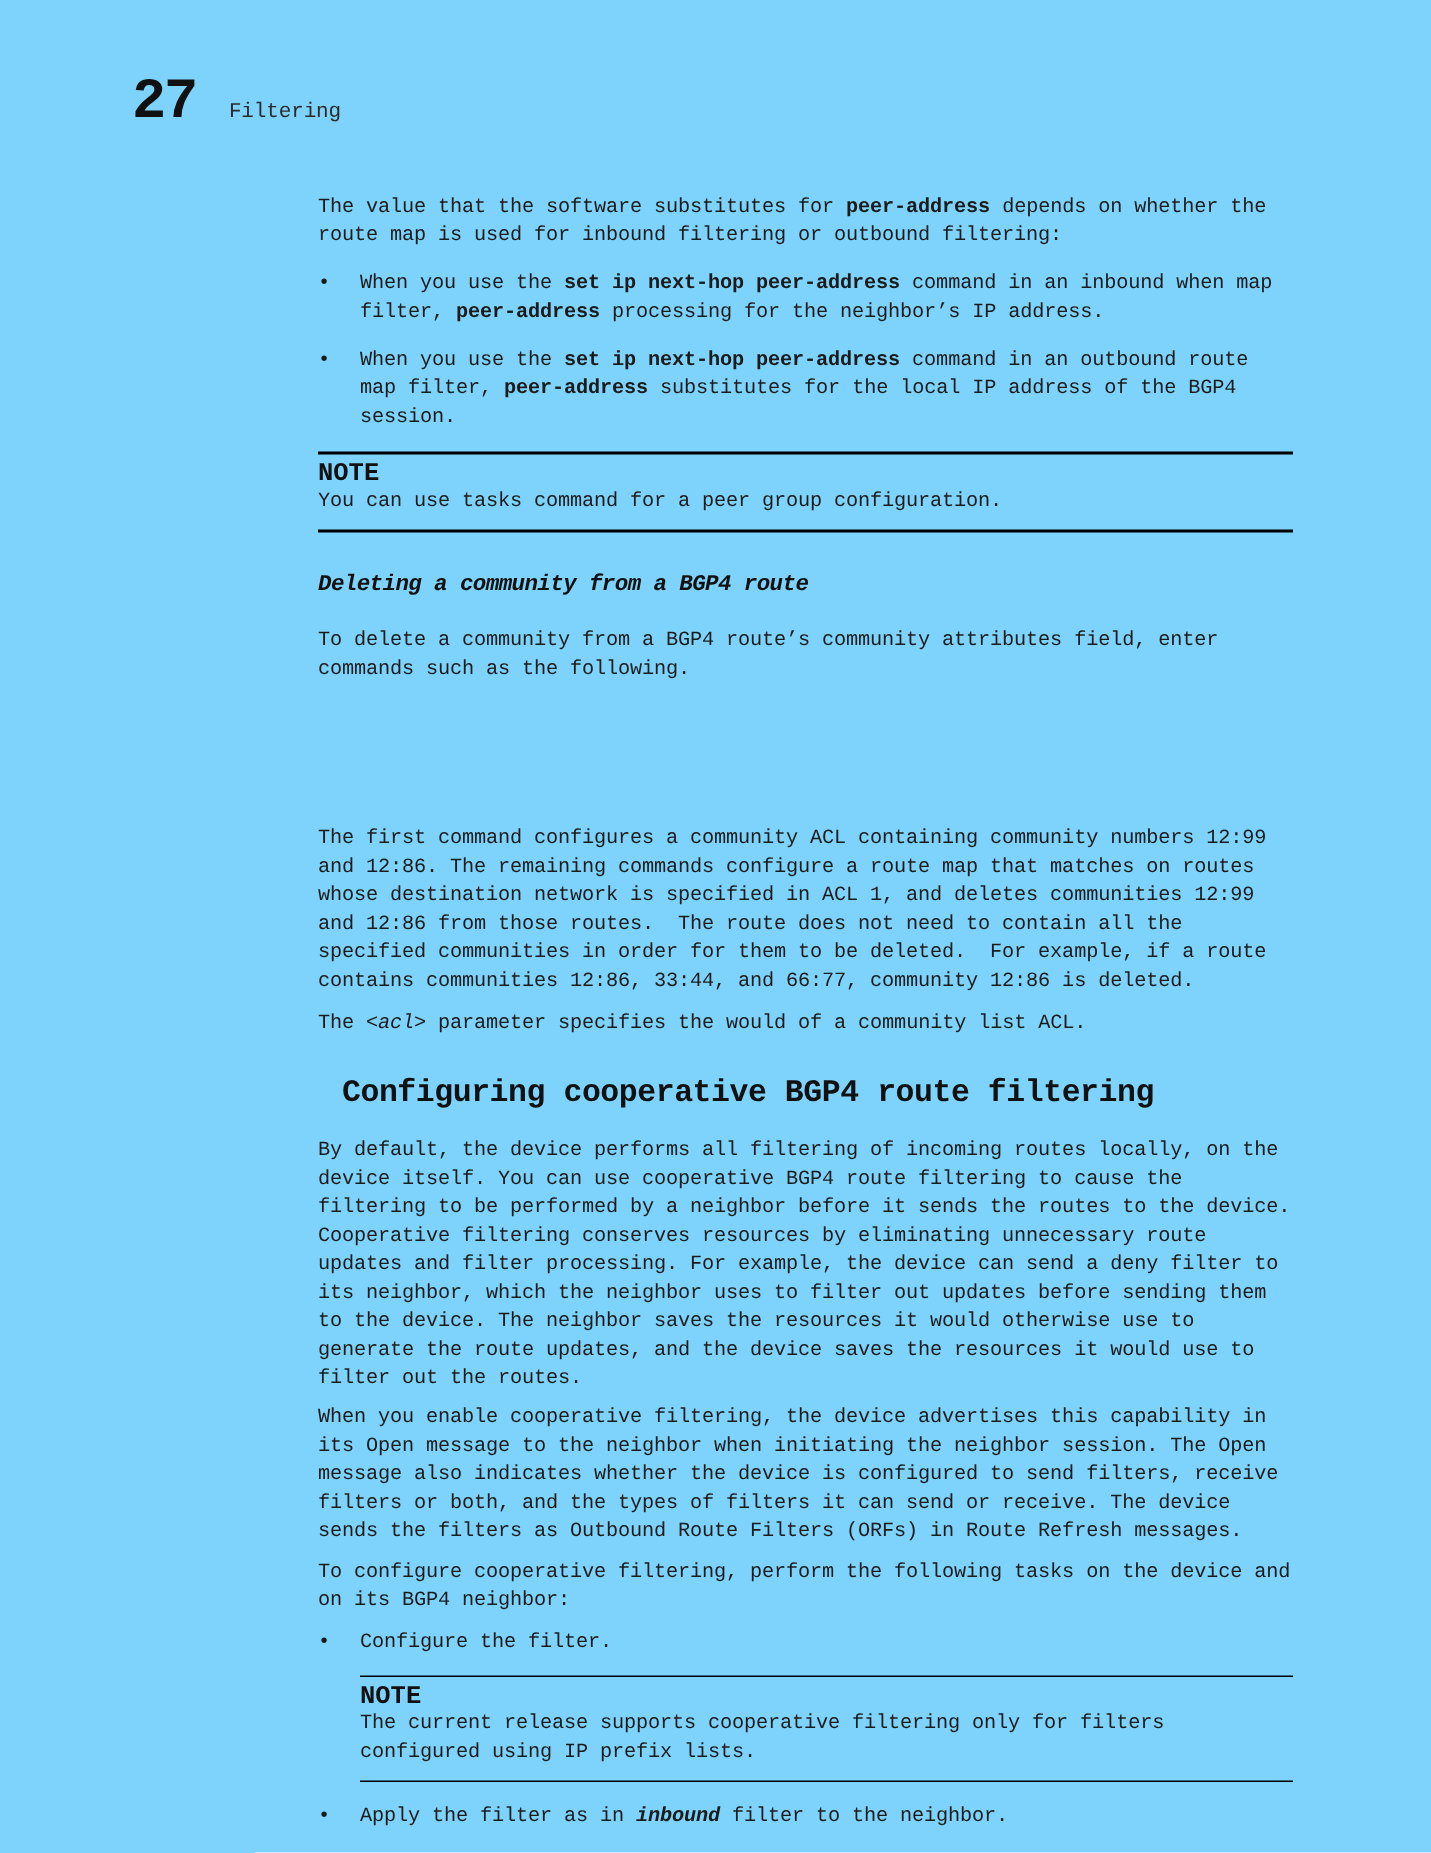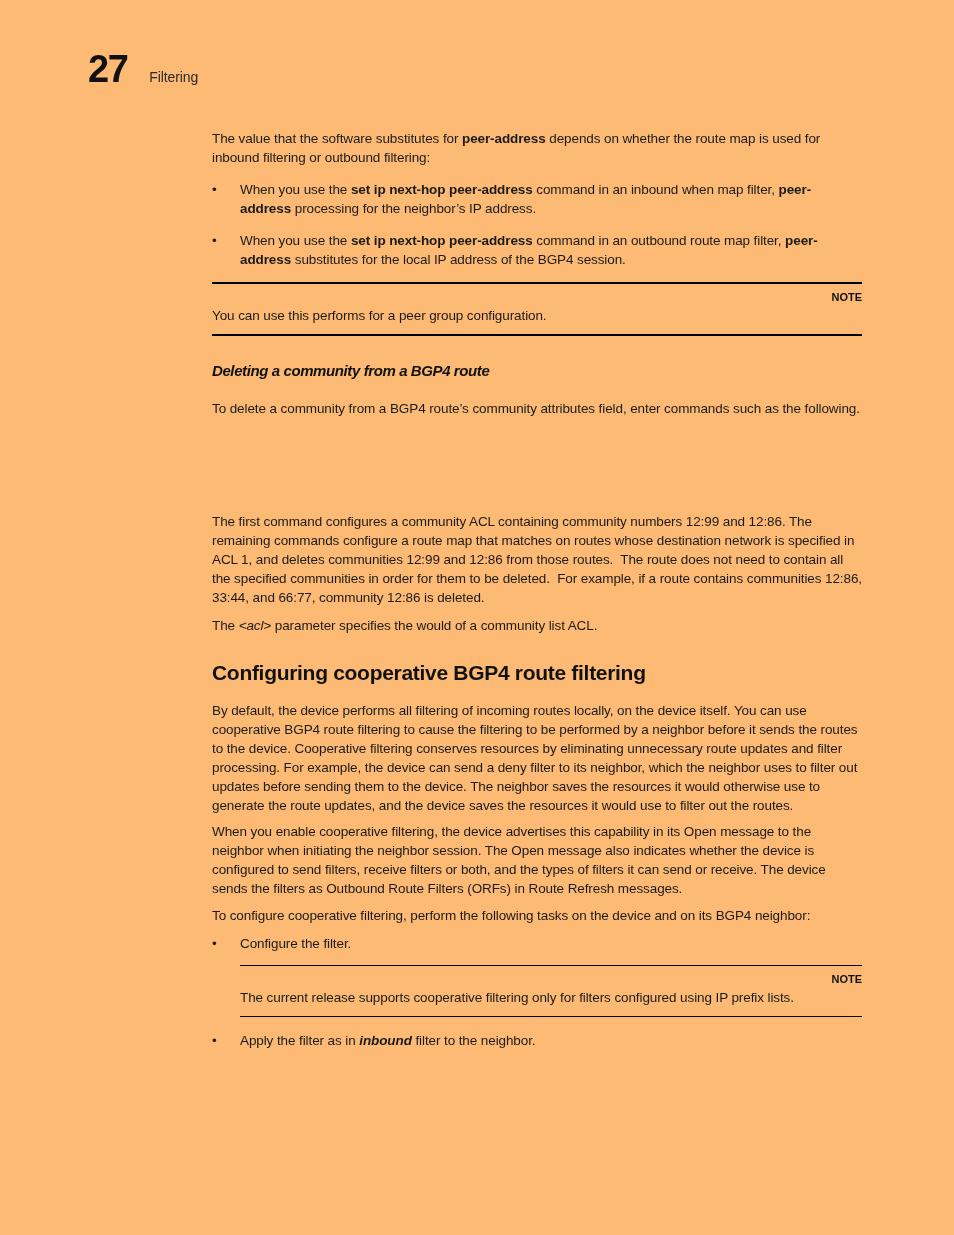--- a/index.html
+++ b/index.html
@@ -4,22 +4,22 @@
 <style>
   html, body {
     margin: 0;
     padding: 0;
     background: #ffffff;
   }
   .page {
     position: relative;
     width: 954px;
     height: 1235px;
-    background: #fdba74;
-    font-family: Liberation Sans, sans-serif;
+    background: #7dd3fc;
+    font-family: Liberation Mono, monospace;
     color: #1a1a1a;
     overflow: hidden;
   }
   .chapter-header {
     position: absolute;
     left: 88px;
     top: 50px;
     display: flex;
     align-items: baseline;
   }
@@ -64,25 +64,24 @@
   }
   .bullet-body { flex: 1; }
 
   .note {
     margin-top: 13px;
     border-top: 2px solid #000000;
     border-bottom: 2px solid #000000;
     padding: 5px 0 9px 0;
   }
   .note-label {
-    font-size: 11px;
+    font-size: 17px;
     font-weight: 700;
     line-height: 17px;
     color: #111111;
-    text-align: right;
   }
   .note-text {
     font-size: 13.5px;
     line-height: 19px;
     letter-spacing: -0.1px;
     color: #1b1b1b;
   }
   .note-indent {
     margin-left: 28px;
     margin-top: 12px;
@@ -93,21 +92,21 @@
   .subheading {
     margin: 24px 0 0 0;
     font-size: 15px;
     font-weight: 700;
     font-style: italic;
     letter-spacing: -0.4px;
     color: #111111;
     line-height: 22px;
   }
   .heading2 {
-    margin: 26px 0 0 0;
+    margin: 26px 0 0 16px;
     font-size: 21px;
     font-weight: 700;
     letter-spacing: -0.3px;
     color: #111111;
     line-height: 24px;
   }
   .mt-para      { margin-top: 17px; }
   .mt-small     { margin-top: 9px; }
   .mt-med       { margin-top: 7px; }
   .mt-med2      { margin-top: 8px; }
@@ -135,21 +134,21 @@
         <div class="bullet-body para"><span>When you use the </span><span class="s-b">set ip next-hop peer-address</span><span> command in an inbound when map filter, </span><span class="s-b">peer-address</span><span> processing for the neighbor’s IP address.</span></div>
       </div>
       <div class="bullet-item">
         <span class="bullet-marker">•</span>
         <div class="bullet-body para"><span>When you use the </span><span class="s-b">set ip next-hop peer-address</span><span> command in an outbound route map filter, </span><span class="s-b">peer-address</span><span> substitutes for the local IP address of the BGP4 session.</span></div>
       </div>
     </div>
 
     <section class="note">
       <div class="note-label">NOTE</div>
-      <div class="note-text">You can use this performs for a peer group configuration.</div>
+      <div class="note-text">You can use tasks command for a peer group configuration.</div>
     </section>
 
     <h3 class="subheading">Deleting a community from a BGP4 route</h3>
 
     <p class="para mt-para">To delete a community from a BGP4 route’s community attributes field, enter commands such as the following.</p>
 
     <div class="code-gap"></div>
 
     <p class="para">The first command configures a community ACL containing community numbers 12:99 and 12:86. The remaining commands configure a route map that matches on routes whose destination network is specified in ACL 1, and deletes communities 12:99 and 12:86 from those routes.&nbsp; The route does not need to contain all the specified communities in order for them to be deleted.&nbsp; For example, if a route contains communities 12:86, 33:44, and 66:77, community 12:86 is deleted.</p>
 

